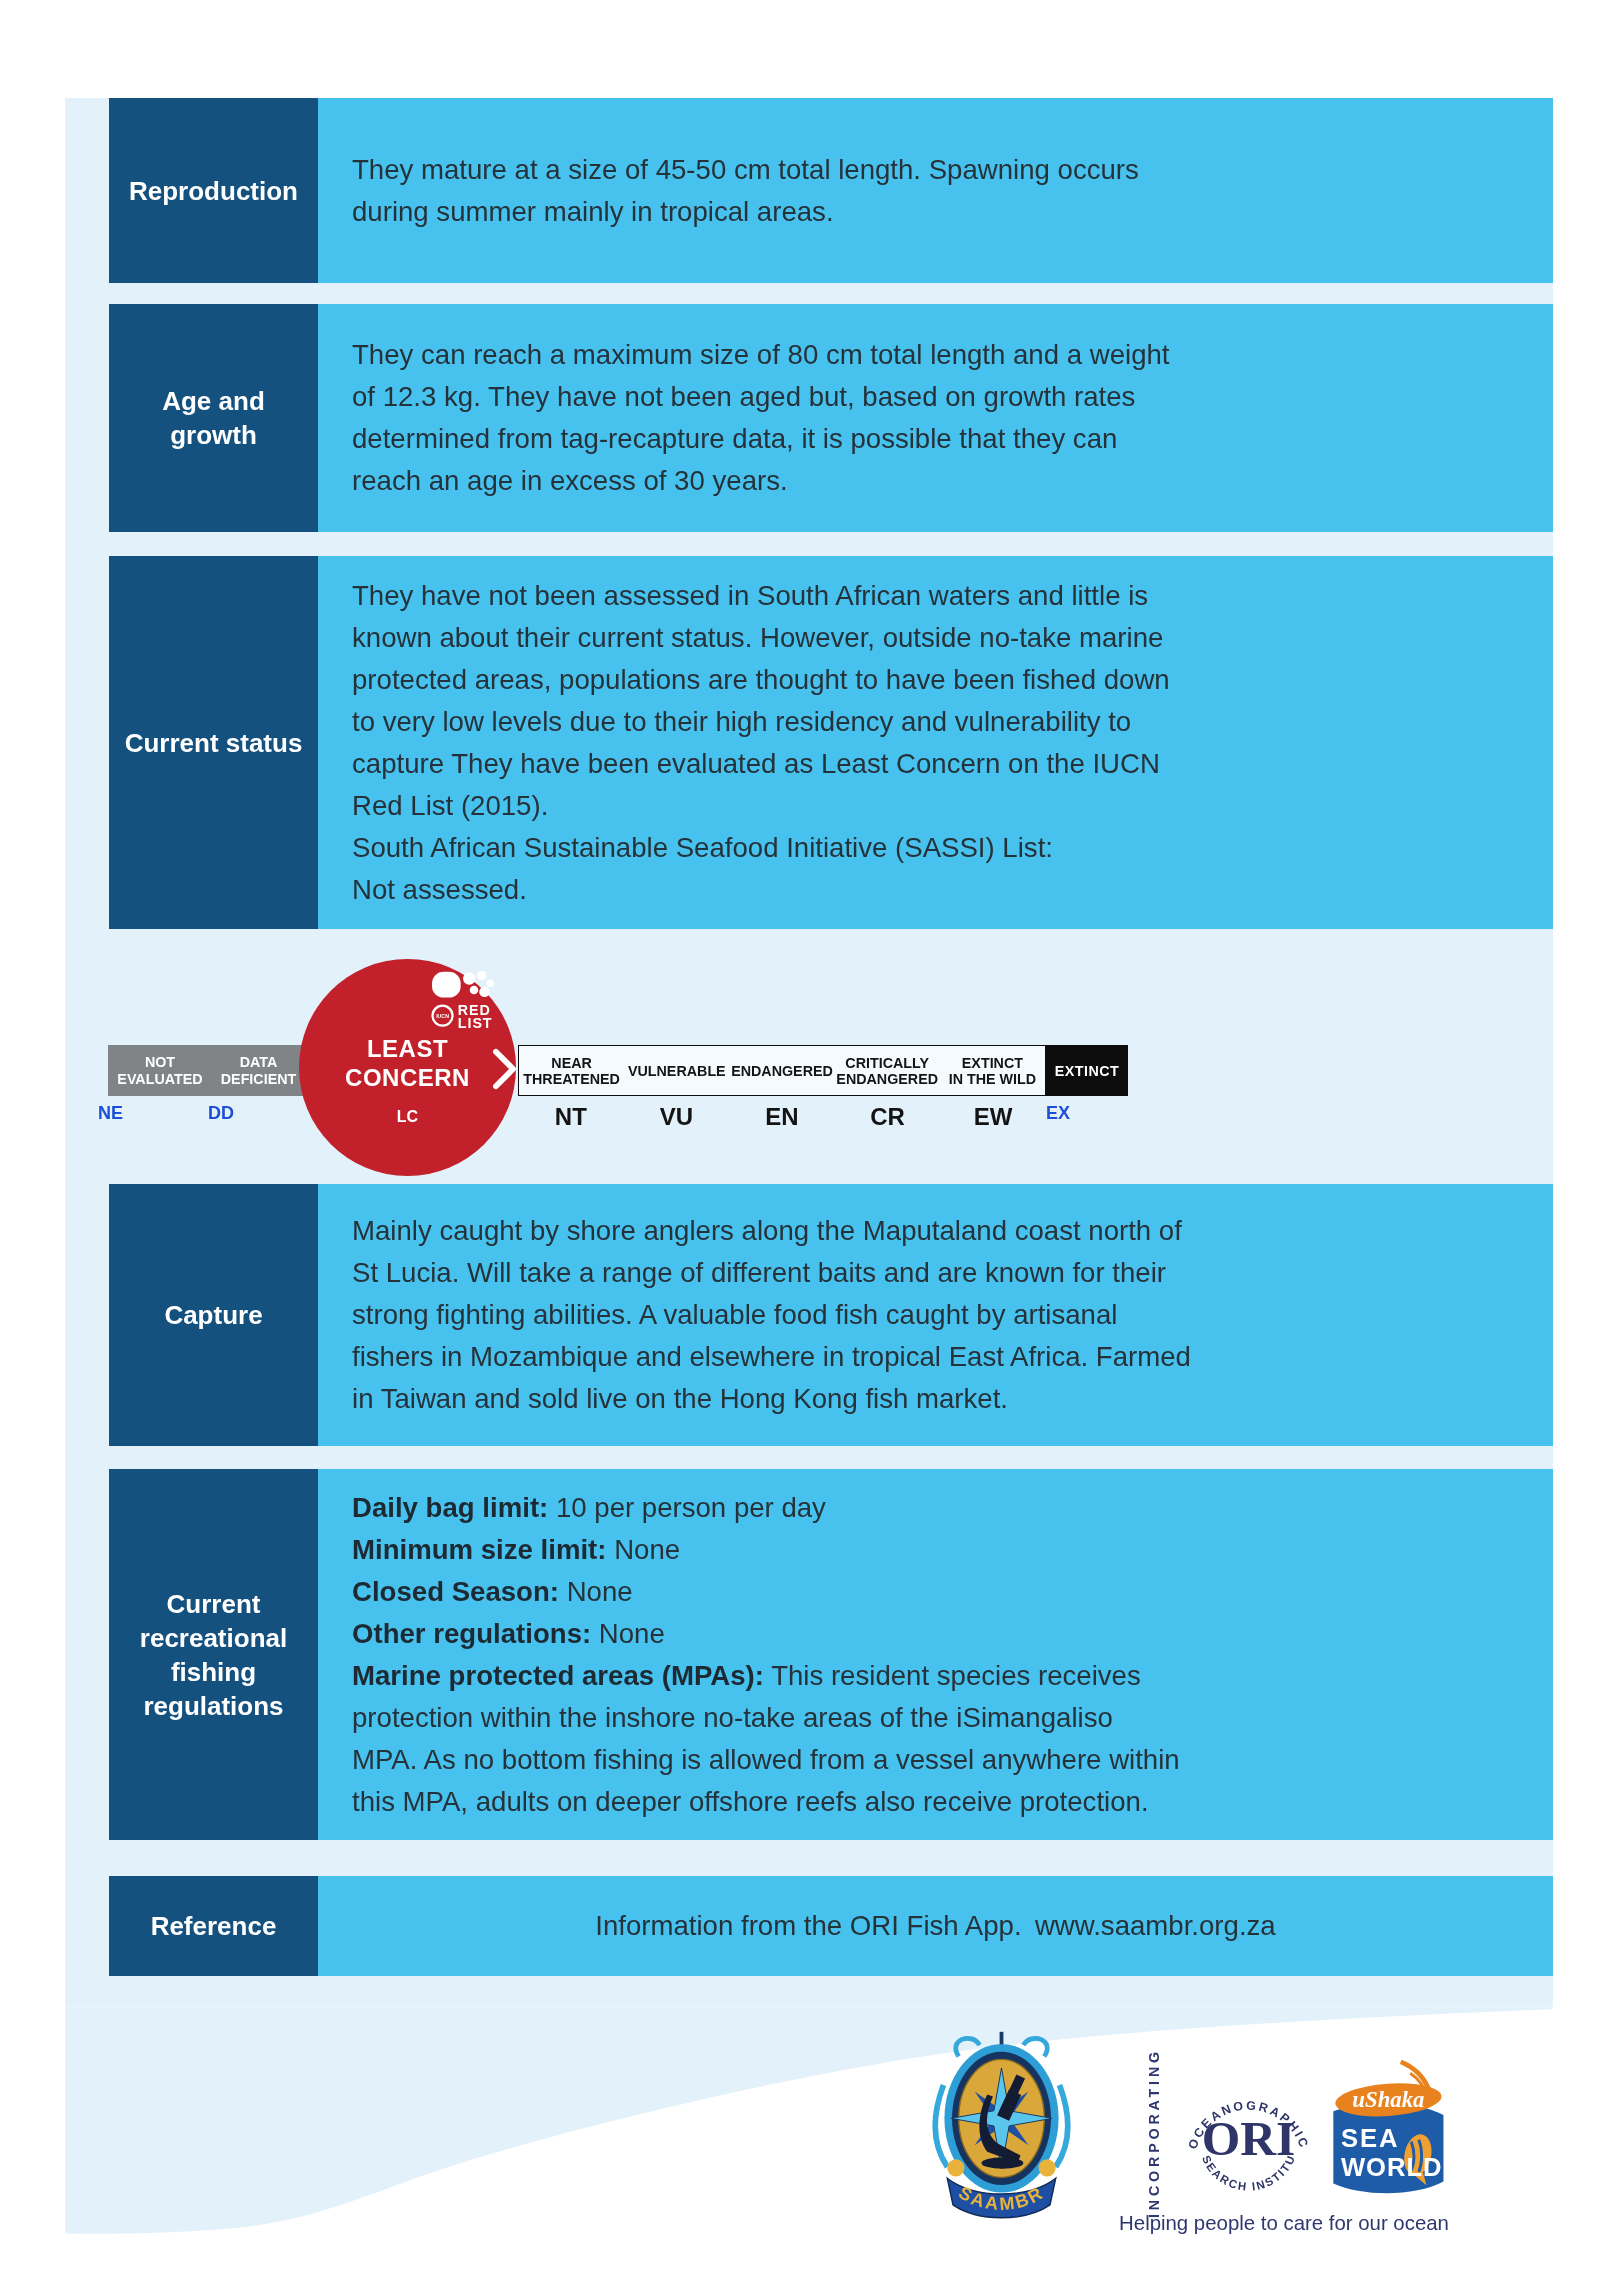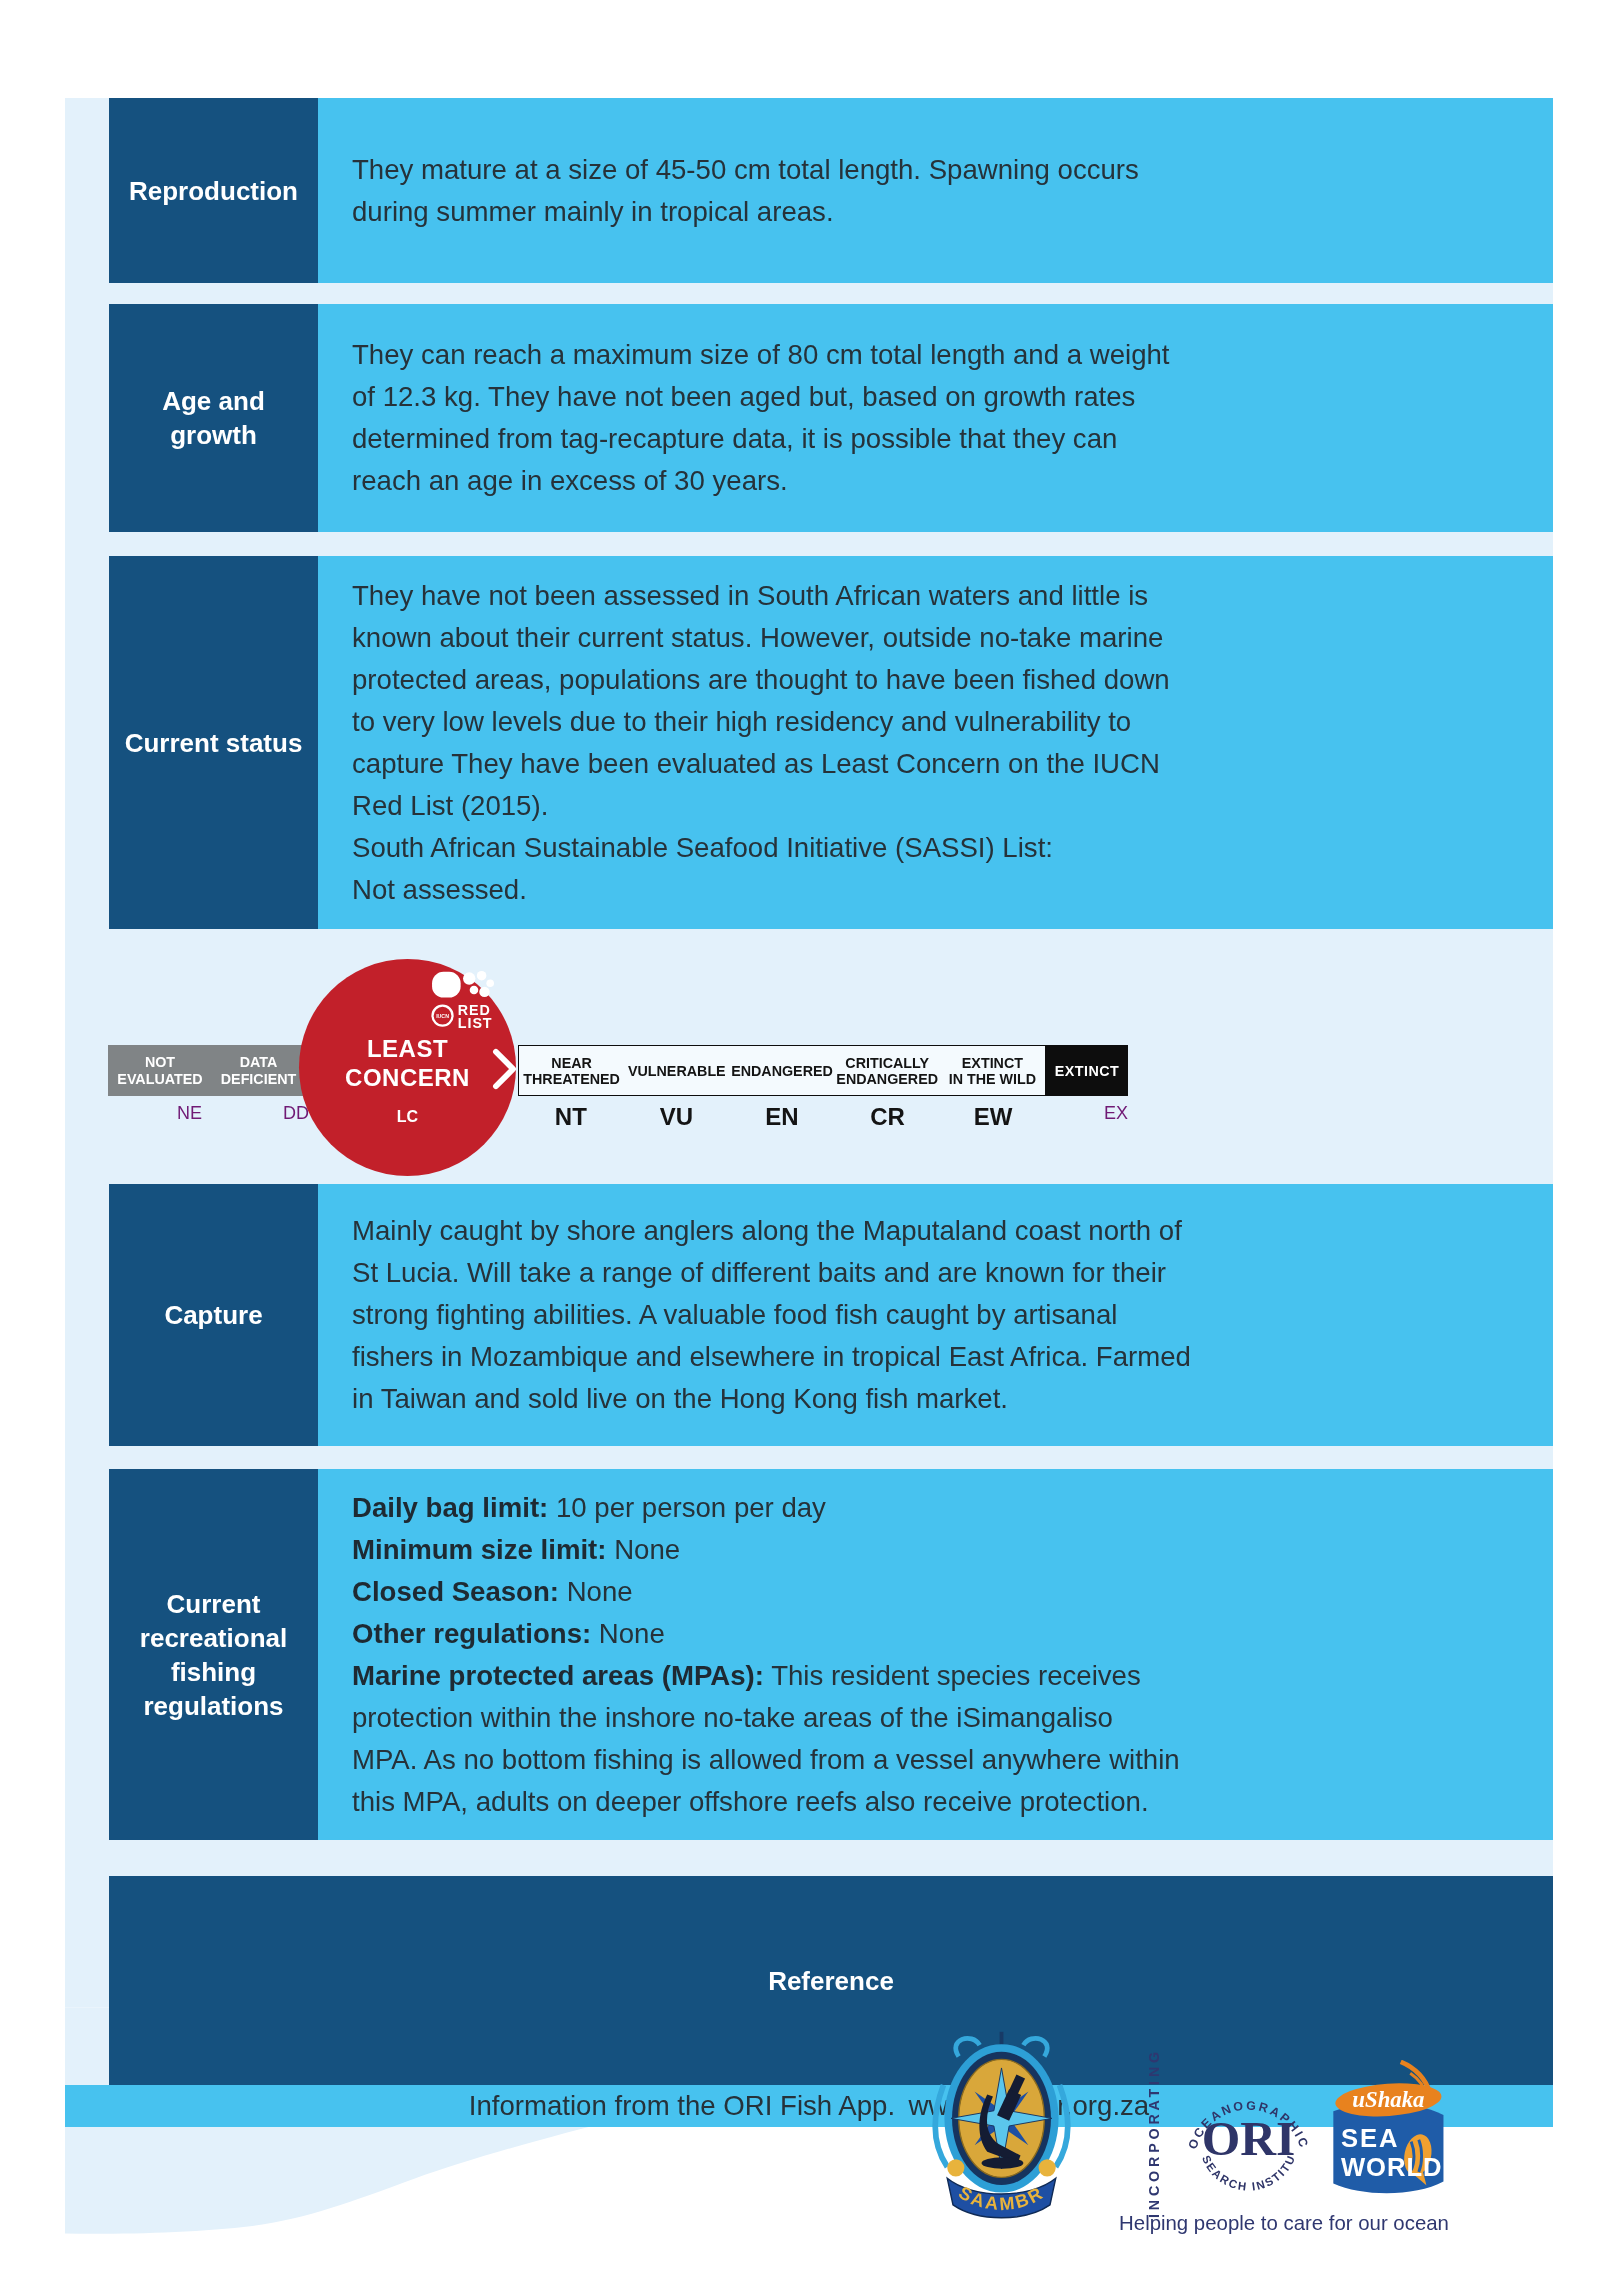--- a/index.html
+++ b/index.html
@@ -39,21 +39,21 @@
   }
   .band-cell{
     flex:1;display:flex;align-items:center;justify-content:center;text-align:center;
     font-size:14.3px;font-weight:bold;line-height:16px;color:#141414;white-space:pre-line;
   }
   .exbox{
     position:absolute;left:1046px;top:1045px;width:82px;height:51px;background:#0D0D0D;color:#ffffff;
     display:flex;align-items:center;justify-content:center;font-size:14.3px;font-weight:bold;
     box-sizing:border-box;z-index:1;letter-spacing:0.5px;
   }
-  .code{position:absolute;top:1103px;text-align:right;font-weight:normal;font-size:18px;color:#701a75;}
+  .code{position:absolute;top:1103px;text-align:left;font-weight:bold;font-size:18px;color:#1d4ed8;}
   .codes{position:absolute;left:518px;top:1103px;width:528px;display:flex;}
   .codes span{flex:1;text-align:center;font-weight:bold;font-size:24px;color:#141414;}
   .code-ex{position:absolute;left:1046px;top:1103px;width:82px;}
   .lc-circle{
     position:absolute;left:299px;top:959px;width:217px;height:217px;border-radius:50%;
     background:#C2202A;z-index:2;display:flex;flex-direction:column;align-items:center;
     box-sizing:border-box;padding-top:76px;
   }
   .lc-name{font-size:24px;line-height:28.5px;font-weight:bold;color:#fff;text-align:center;white-space:pre-line;letter-spacing:0.5px;}
   .lc-code{font-size:16px;font-weight:bold;color:#fff;margin-top:16px;}
@@ -185,21 +185,21 @@
       <div class="reg-item"><b>Minimum size limit:</b><span class="pre"> None</span></div>
       <div class="reg-item"><b>Closed Season:</b><span class="pre"> None</span></div>
       <div class="reg-item"><b>Other regulations:</b><span class="pre"> None</span></div>
       <div class="reg-item"><b>Marine protected areas (MPAs):</b><span class="pre"> This resident species receives
 protection within the inshore no-take areas of the iSimangaliso
 MPA. As no bottom fishing is allowed from a vessel anywhere within
 this MPA, adults on deeper offshore reefs also receive protection.</span></div>
     </div>
   </section>
 
-  <section class="row" style="top:1876px;height:100px;flex-direction:column;">
+  <section class="row" style="top:1876px;height:100px;">
     <div class="row-label"><span>Reference</span></div>
     <div class="row-body ref-body">
       <span>Information from the ORI Fish App.</span>
       <span class="ref-url">www.saambr.org.za</span>
     </div>
   </section>
 
   <svg class="abs" style="left:930px;top:2028px;" width="143" height="195" viewBox="0 0 150 205">
     <path d="M30,30 C18,12 44,4 52,18" stroke="#35A8DC" stroke-width="5" fill="none"></path>
     <path d="M120,30 C132,12 106,4 98,18" stroke="#35A8DC" stroke-width="5" fill="none"></path>

